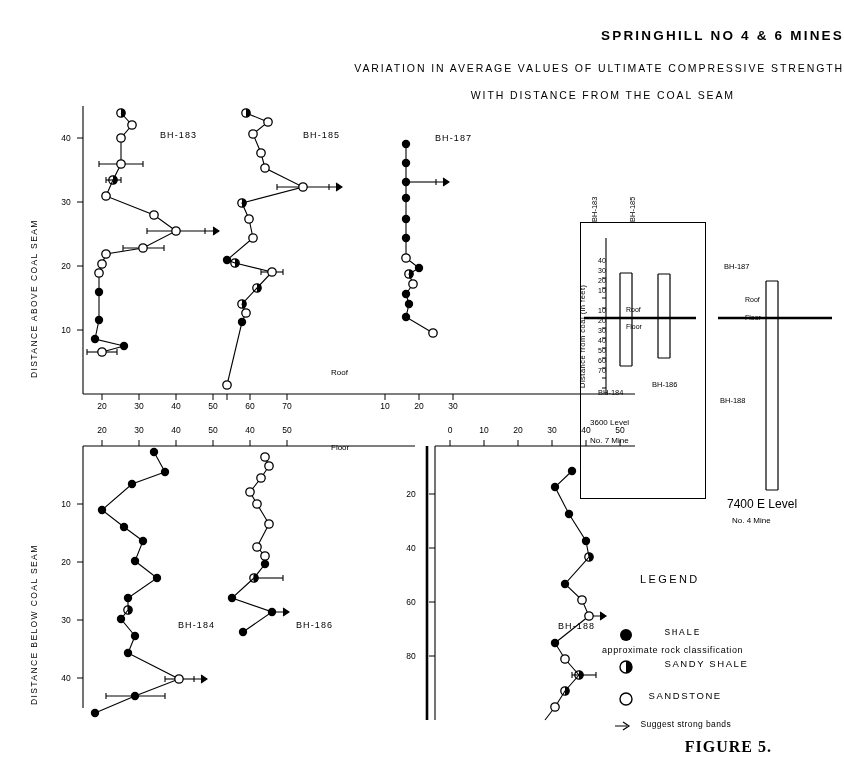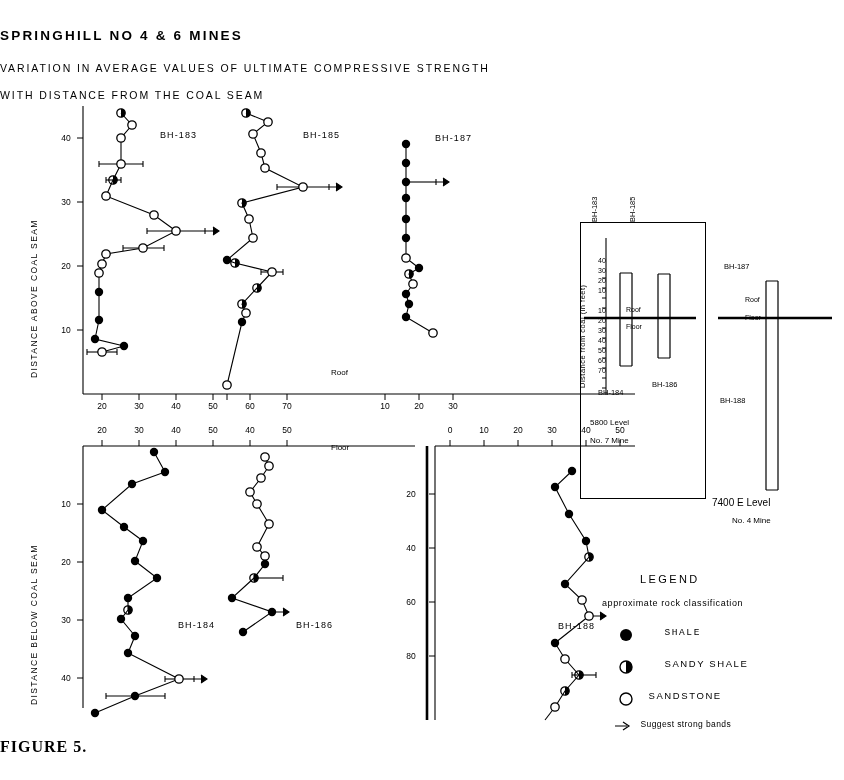--- a/index.html
+++ b/index.html
@@ -10,21 +10,21 @@
   body {
     width: 844px;
     height: 780px;
     position: relative;
     font-family: "Liberation Sans", sans-serif;
     color: #000000;
     overflow: hidden;
   }
   .abs { position: absolute; }
   .ttl {
-    text-align: left;
+    text-align: right;
     letter-spacing: 2px;
     font-weight: bold;
   }
   #title-main {
     left: 0; top: 28px; width: 844px;
     font-size: 13.5px;
     letter-spacing: 2.2px;
   }
   #title-sub1 {
     left: 0; top: 62px; width: 844px;
@@ -67,20 +67,21 @@
     white-space: nowrap;
   }
   .legend-title {
     font-size: 11px;
     letter-spacing: 2.4px;
     font-weight: normal;
   }
   .legend-sub {
     font-size: 9px;
     letter-spacing: 0.6px;
+    margin-top: 47px;
   }
   .legend-item-label {
     font-size: 9.5px;
     letter-spacing: 1.6px;
   }
   .legend-note {
     font-size: 8.5px;
     letter-spacing: 0.4px;
   }
   svg { overflow: visible; }
@@ -427,36 +428,36 @@
 <div class="abs small-lbl" style="left:598px; top:267px; font-size:7px;">30</div>
 <div class="abs small-lbl" style="left:598px; top:257px; font-size:7px;">40</div>
 <div class="abs small-lbl" style="left:598px; top:307px; font-size:7px;">10</div>
 <div class="abs small-lbl" style="left:598px; top:317px; font-size:7px;">20</div>
 <div class="abs small-lbl" style="left:598px; top:327px; font-size:7px;">30</div>
 <div class="abs small-lbl" style="left:598px; top:337px; font-size:7px;">40</div>
 <div class="abs small-lbl" style="left:598px; top:347px; font-size:7px;">50</div>
 <div class="abs small-lbl" style="left:598px; top:357px; font-size:7px;">60</div>
 <div class="abs small-lbl" style="left:598px; top:367px; font-size:7px;">70</div>
 
-<div class="abs small-lbl" style="left:590px; top:418px; font-size:8px;">5800  Level</div>
+<div class="abs small-lbl" style="left:590px; top:418px; font-size:8px;">3600  Level</div>
 <div class="abs small-lbl" style="left:590px; top:436px; font-size:8px;">No. 7  Mine</div>
 
 <svg class="abs" width="130" height="300" style="left:714px; top:250px;">
   <line class="thick-line" x1="4" y1="68" x2="118" y2="68"></line>
 
   <path class="bar-outline" d="M52,31 L52,68 M64,31 L64,68 M52,31 L64,31"></path>
 
   <path class="bar-outline" d="M52,68 L52,240 M64,68 L64,240 M52,240 L64,240"></path>
 </svg>
 
 <div class="abs small-lbl" style="left:724px; top:262px; font-size:7.5px;">BH-187</div>
 <div class="abs small-lbl" style="left:720px; top:396px; font-size:7.5px;">BH-188</div>
 <div class="abs small-lbl" style="left:745px; top:296px; font-size:7px;">Roof</div>
 <div class="abs small-lbl" style="left:745px; top:314px; font-size:7px;">Floor</div>
-<div class="abs small-lbl" style="left:712px; top:497px; font-size:10px;">7400 E  Level</div>
+<div class="abs small-lbl" style="left:727px; top:497px; font-size:12px;">7400 E  Level</div>
 <div class="abs small-lbl" style="left:732px; top:516px; font-size:8px;">No. 4  Mine</div>
 
 <div class="abs legend-title" style="left:640px; top:573px;">LEGEND</div>
 <div class="abs legend-sub" style="left:602px; top:598px;">approximate rock classification</div>
 
 <div class="abs" style="left:618px; top:625px;">
   <svg width="16" height="14" style="vertical-align:middle">
     <circle cx="8" cy="7" r="6" fill="#000"></circle>
   </svg>
   <span class="legend-item-label" style="margin-left:26px; position:relative; top:-4px;font-family:Liberation Mono, monospace;">SHALE</span>

